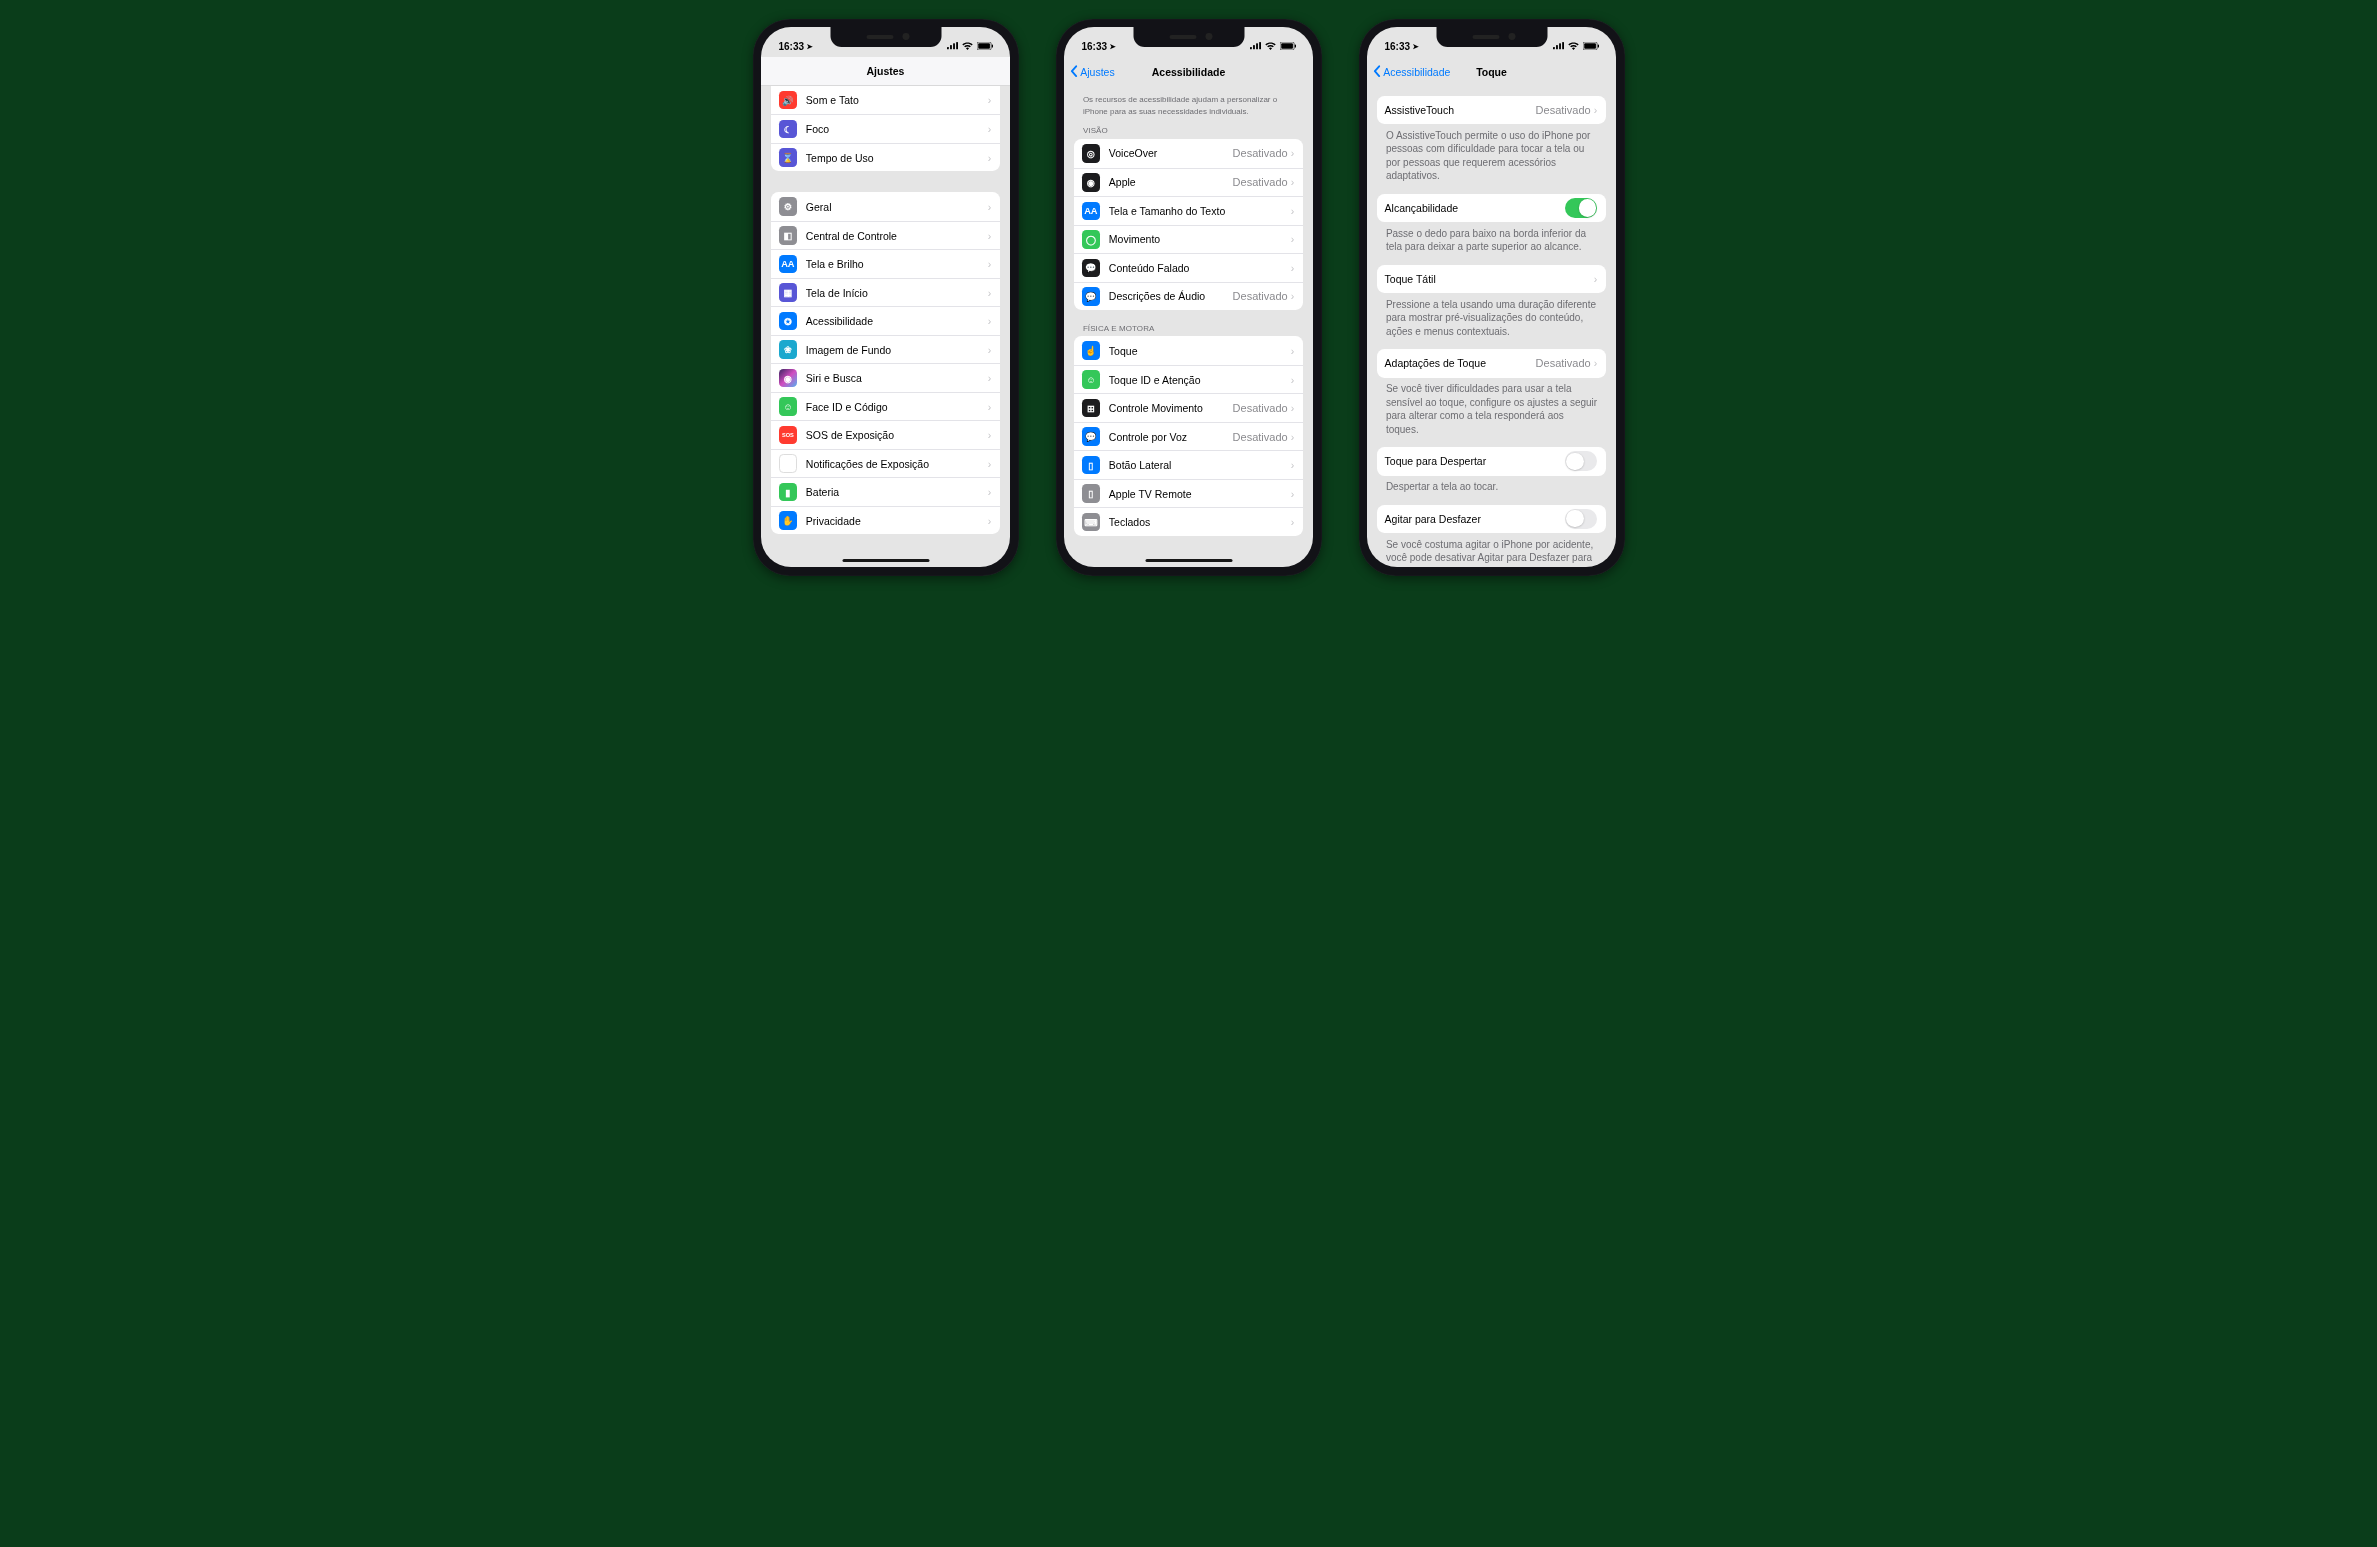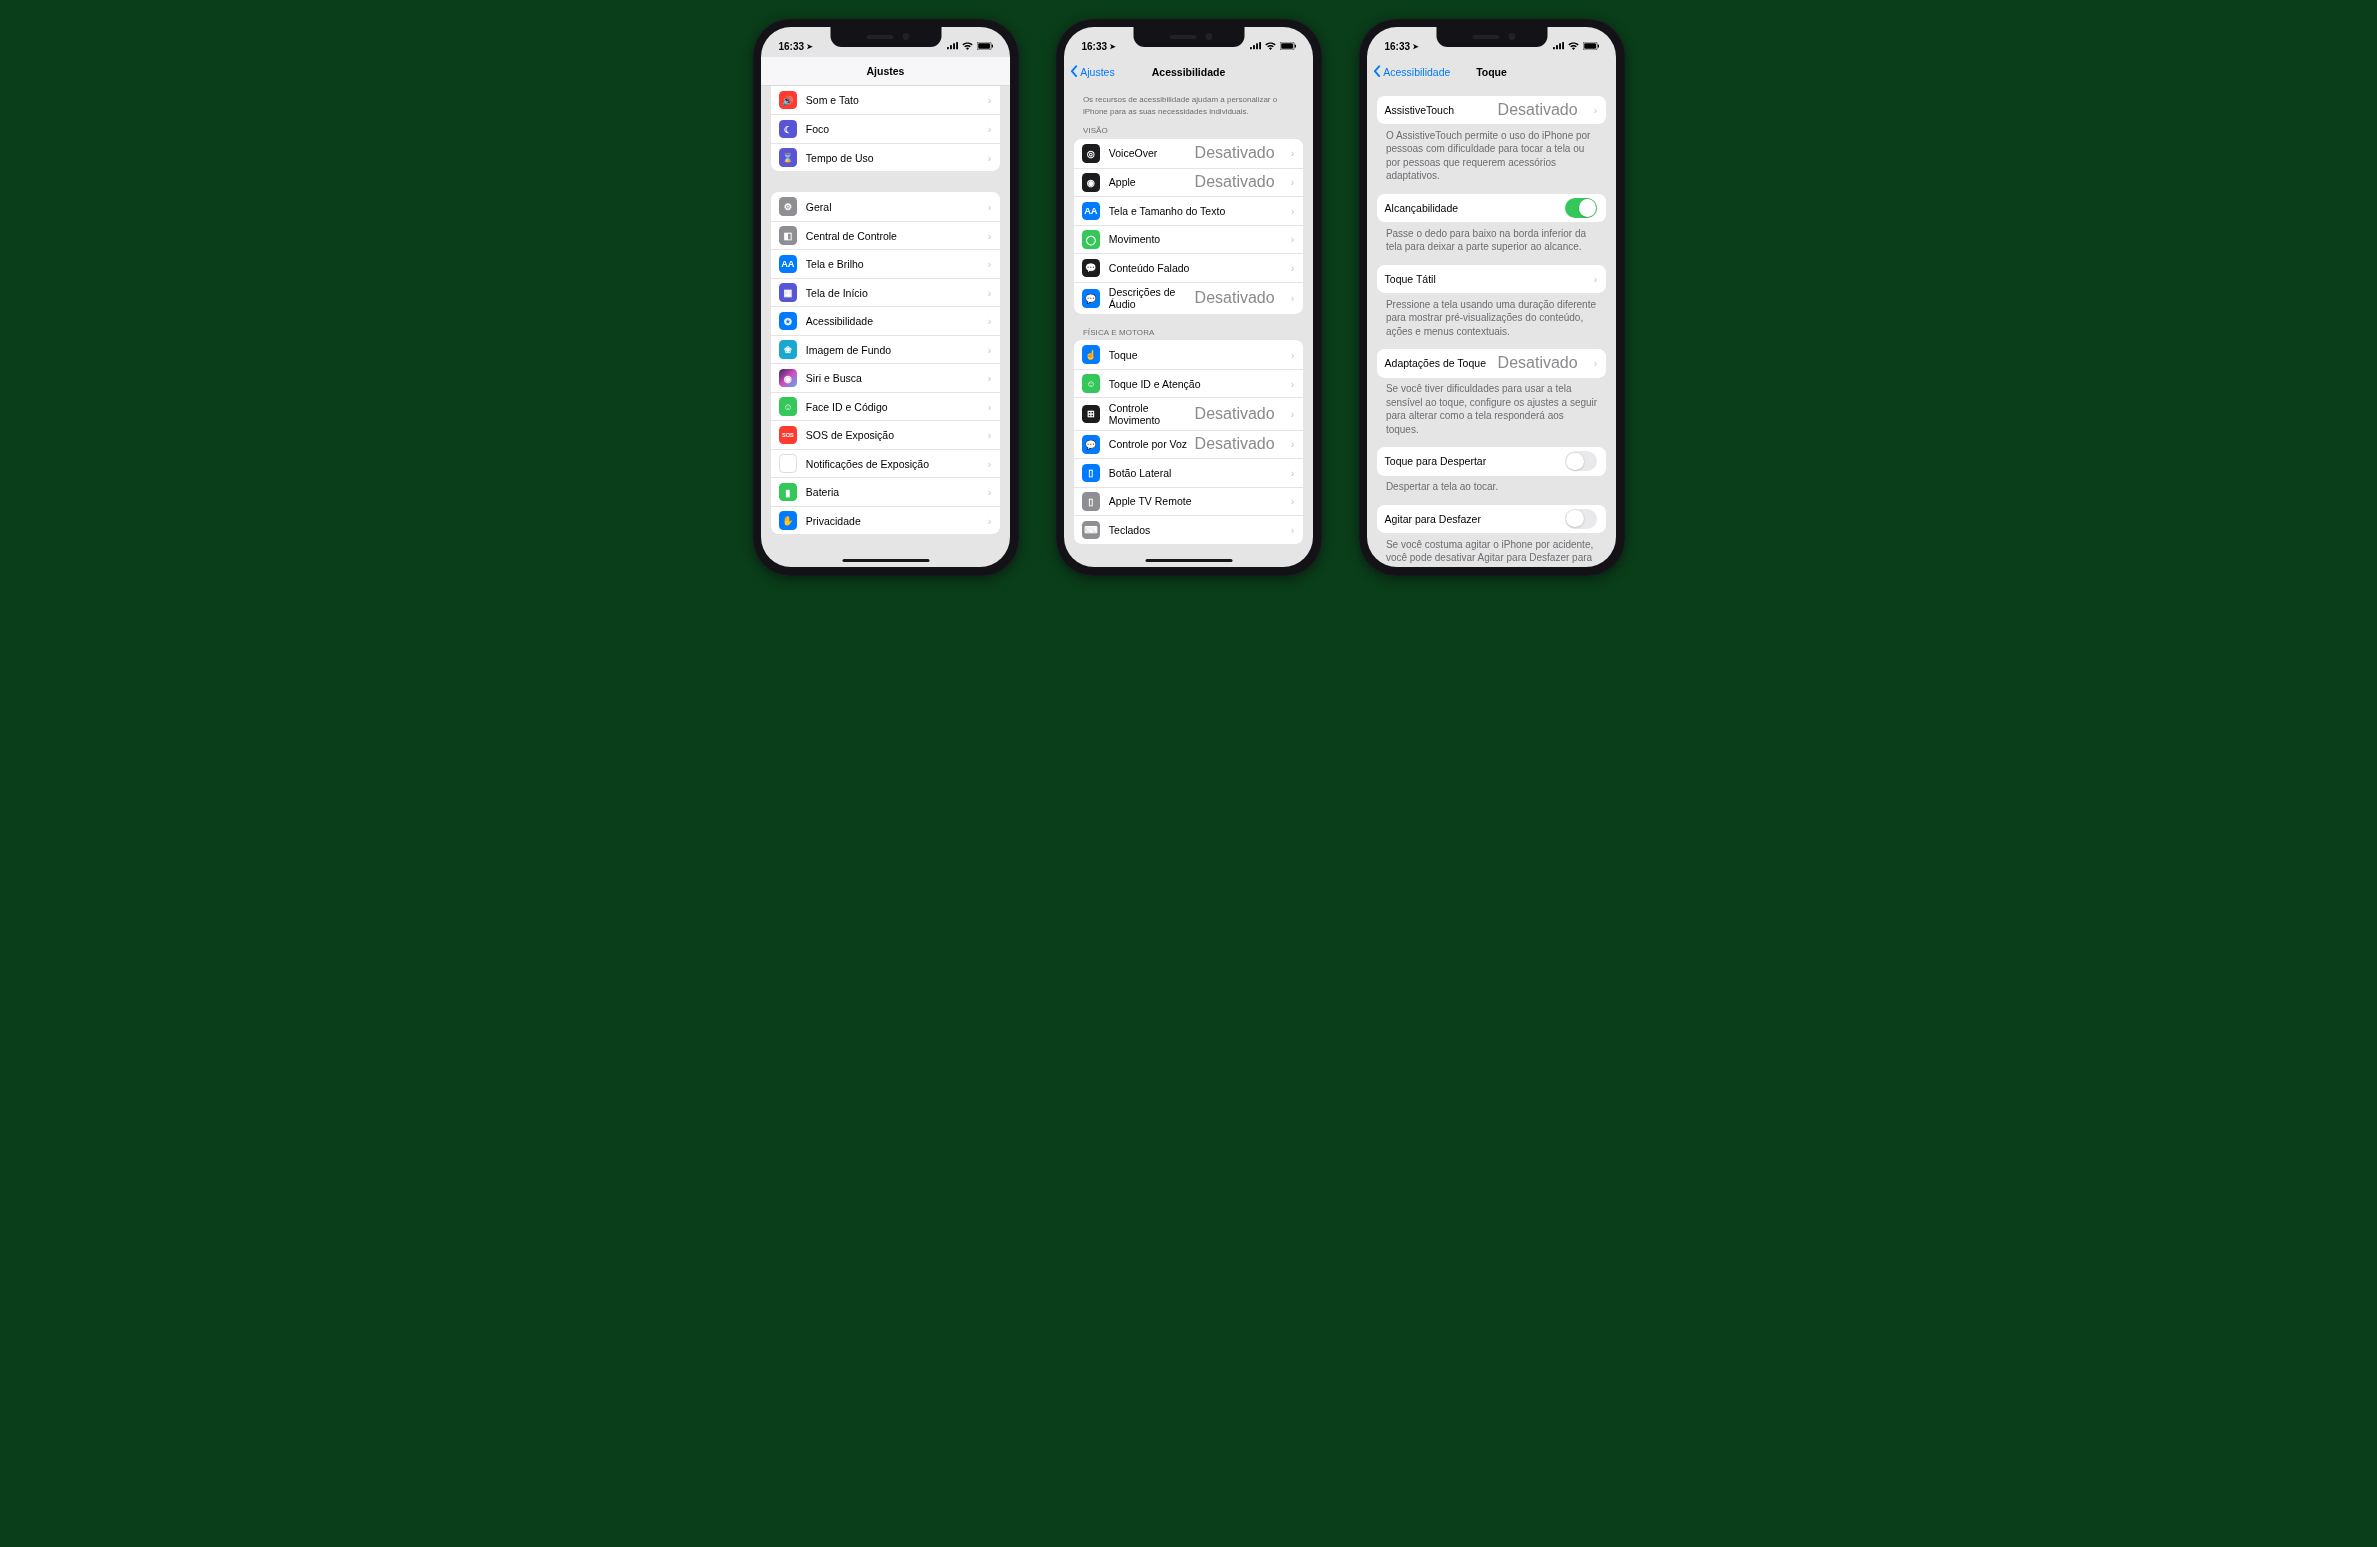--- a/index.html
+++ b/index.html
@@ -132,21 +132,21 @@
   }
   .row:first-child { border-top: none; }
   .row .icon {
     width: 18.6px; height: 18.6px;
     border-radius: 4.3px;
     margin-right: 8.7px;
     display: flex; align-items: center; justify-content: center;
     color: #fff; font-size: 10px; flex-shrink: 0;
   }
   .row .label { flex: 1; }
-  .row .value { color: #8a8a8e; font-size: 16px; margin-right: 16px; }
+  .row .value { color: #8a8a8e; font-size: 11px; margin-right: 3px; }
   .chev { color: #c5c5c8; }
   .toggle {
     width: 32px; height: 20px; border-radius: 10px; position: relative; flex-shrink: 0;
   }
   .toggle .knob {
     position: absolute; top: 1.2px; width: 17.3px; height: 17.3px; background: #fff; border-radius: 50%;
     box-shadow: 0 0.6px 1.9px rgba(0,0,0,.25);
   }
   .toggle.on { background: #34c759; }
   .toggle.on .knob { right: 1.2px; }

